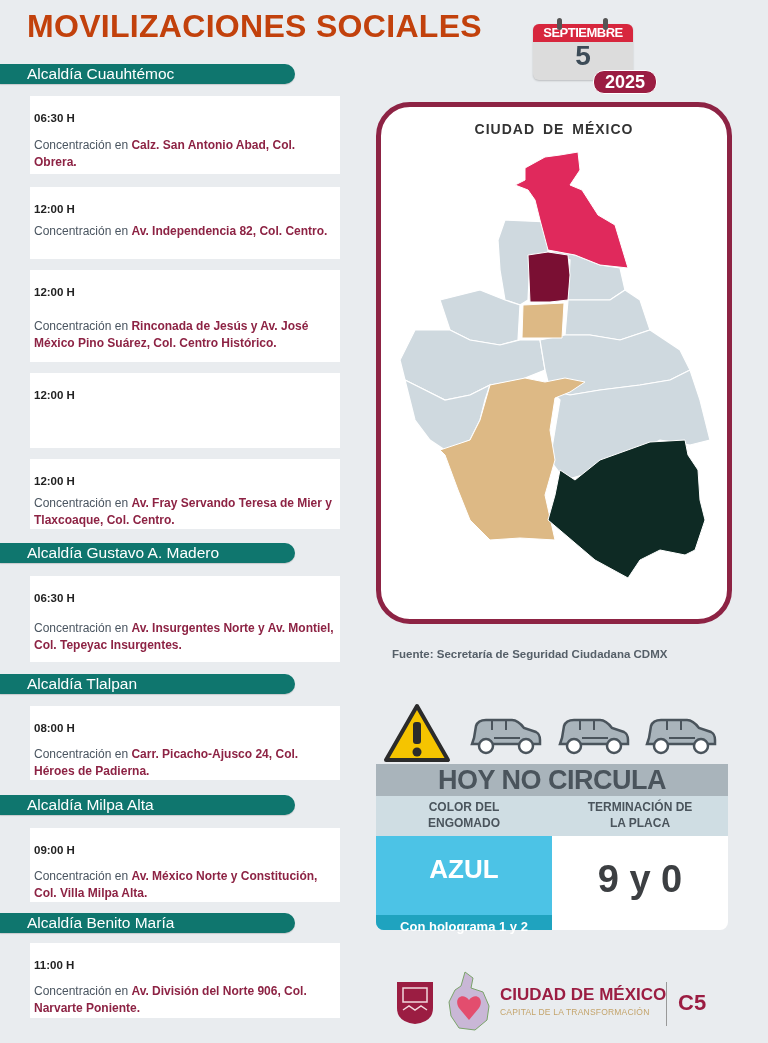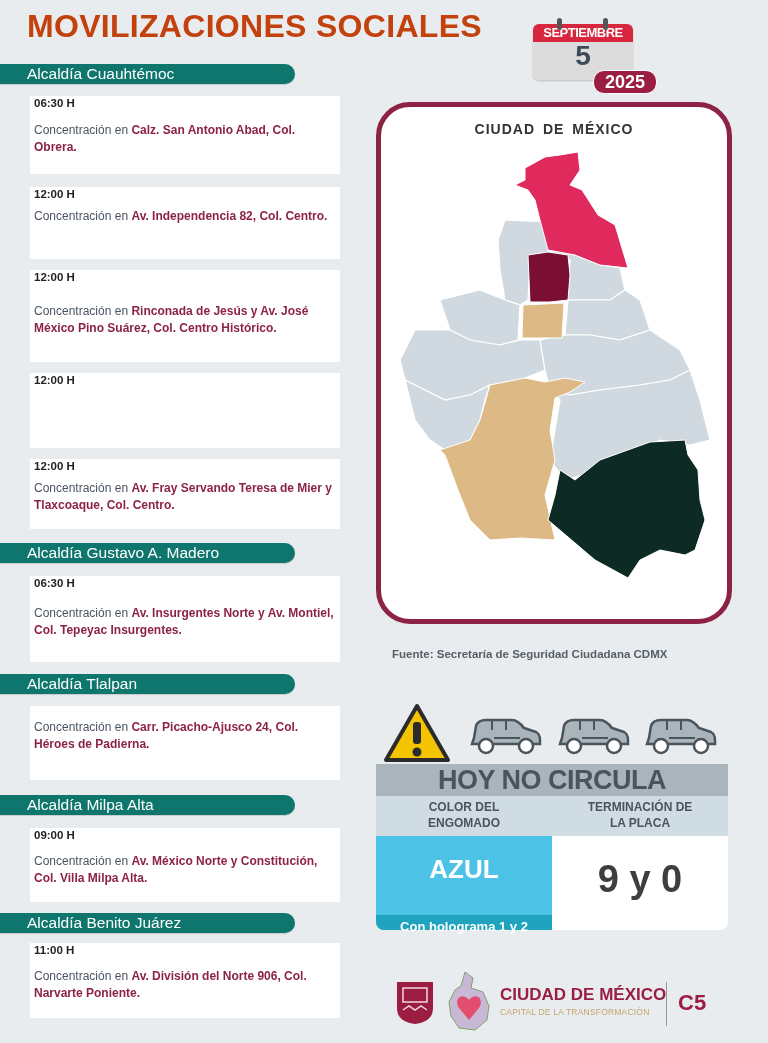--- a/index.html
+++ b/index.html
@@ -1,19 +1,19 @@
 <!DOCTYPE html>
 <html><head>
 <meta charset="utf-8">
 <style>
   html,body{margin:0;padding:0;}
   body{width:768px;height:1043px;background:#e9ecef;position:relative;overflow:hidden;font-family:"Liberation Sans",sans-serif;}
   .title{position:absolute;left:27px;top:8px;font-size:32px;font-weight:bold;color:#c2410c;letter-spacing:0.3px;}
   .section{position:absolute;left:0;width:295px;height:20px;background:#0f766e;border-radius:0 12px 12px 0;color:#fff;font-size:15.5px;line-height:20px;padding-left:27px;box-sizing:border-box;box-shadow:0 1px 1px rgba(0,0,0,0.15);}
-  .card{position:absolute;left:30px;width:310px;background:#fff;box-sizing:border-box;padding:1px 4px 0 4px;}
+  .card{position:absolute;left:30px;width:310px;background:#fff;box-sizing:border-box;padding:16px 4px 0 4px;}
   .card .time{font-size:11.5px;font-weight:bold;color:#222;}
   .card .desc{font-size:12px;line-height:17px;color:#4a5560;}
   .card .desc .loc{color:#8d2344;font-weight:bold;}
   .card .desc .pre{color:#4a5560;}
 
   
   .cal{position:absolute;left:505px;top:18px;width:100px;height:64px;margin-left:28px;}
   .cal .body{position:absolute;left:0;top:6px;width:100px;height:56px;background:#dcdcdc;border-radius:6px;box-shadow:0 1px 2px rgba(0,0,0,0.2);}
   .cal .head{position:absolute;left:0;top:6px;width:100px;height:18px;background:#d7263d;border-radius:6px 6px 0 0;color:#fff;font-size:13px;text-align:center;line-height:18px;font-weight:bold;letter-spacing:-0.5px;}
   .cal .ring{position:absolute;top:0;width:5px;height:12px;background:#555;border-radius:3px;}
@@ -82,30 +82,31 @@
 </div>
 
 <div class="section" style="top:543px">Alcaldía Gustavo A. Madero</div>
 <div class="card" style="top:576px;height:86px">
   <div class="time">06:30 H</div>
   <div class="desc" style="margin-top:16px"><span class="pre">Concentración en </span><span class="loc">Av. Insurgentes Norte y Av. Montiel, Col. Tepeyac Insurgentes.</span></div>
 </div>
 
 <div class="section" style="top:674px">Alcaldía Tlalpan</div>
 <div class="card" style="top:706px;height:74px">
+  <div class="time">08:00 H</div>
   <div class="desc" style="margin-top:12px"><span class="pre">Concentración en </span><span class="loc">Carr. Picacho-Ajusco 24, Col. Héroes de Padierna.</span></div>
 </div>
 
 <div class="section" style="top:795px">Alcaldía Milpa Alta</div>
 <div class="card" style="top:828px;height:74px">
   <div class="time">09:00 H</div>
   <div class="desc" style="margin-top:12px"><span class="pre">Concentración en </span><span class="loc">Av. México Norte y Constitución, Col. Villa Milpa Alta.</span></div>
 </div>
 
-<div class="section" style="top:913px">Alcaldía Benito Juárez</div>
+<div class="section" style="top:913px">Alcaldía Benito María</div>
 <div class="card" style="top:943px;height:75px">
   <div class="time">11:00 H</div>
   <div class="desc" style="margin-top:12px"><span class="pre">Concentración en </span><span class="loc">Av. División del Norte 906, Col. Narvarte Poniente.</span></div>
 </div>
 
 <div class="mapbox">
   <div class="maptitle">CIUDAD DE MÉXICO</div>
   <svg width="346" height="512" viewBox="381 107 346 512">
 
     <g fill="#cfd9df" stroke="#ffffff" stroke-width="1.2">

